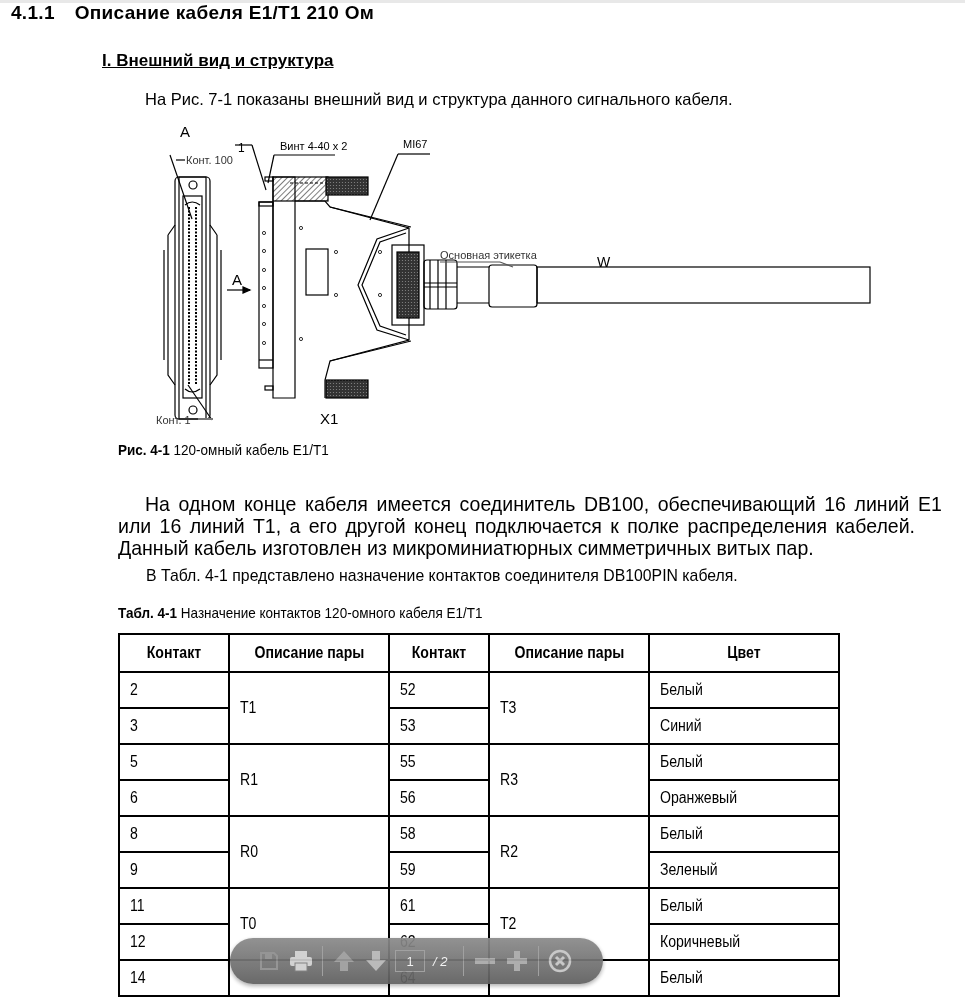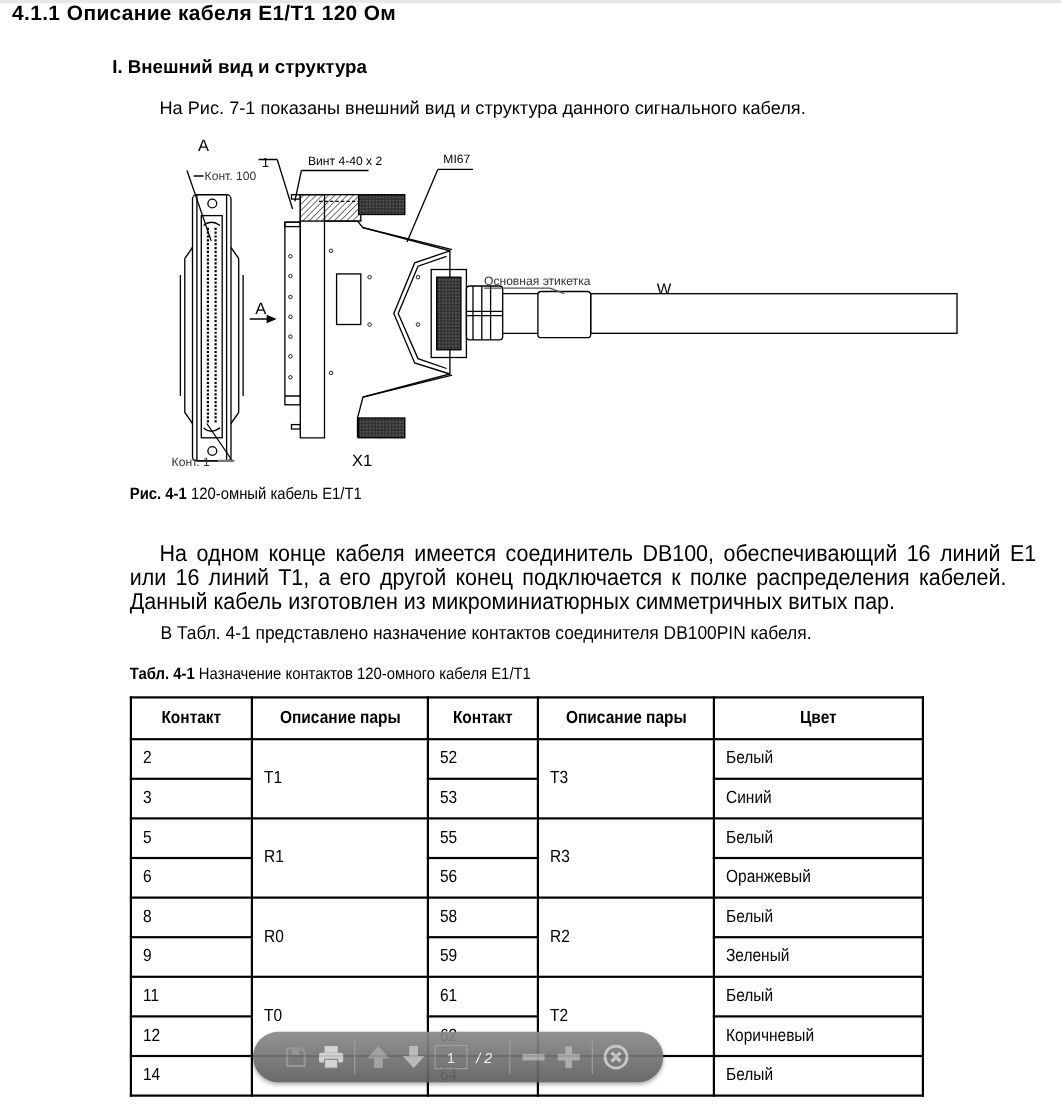--- a/index.html
+++ b/index.html
@@ -3,22 +3,22 @@
 <meta charset="utf-8">
 <style>
   html, body { margin: 0; padding: 0; }
   body {
     width: 965px; height: 1007px; overflow: hidden; position: relative;
     background: #ffffff; color: #000;
     font-family: "Liberation Sans", sans-serif;
   }
   .topshade { position: absolute; left: 0; top: 0; width: 965px; height: 3px; background: #e8e8e8; }
   .h1 { position: absolute; left: 11px; top: 2px; font-size: 19px; font-weight: bold; letter-spacing: 0.3px; white-space: nowrap; }
-  .h1 .num { margin-right: 6px; }
-  .h2 { position: absolute; left: 102px; top: 51px; font-size: 17px; font-weight: bold; white-space: nowrap; }
+  .h1 .num { margin-right: 20px; }
+  .h2 { position: absolute; left: 102px; top: 51px; font-size: 17px; font-weight: bold; white-space: nowrap; text-decoration: underline; }
   .para { position: absolute; font-size: 16.5px; white-space: nowrap; }
   .p1 { left: 145px; top: 90px; }
   .body2 { position: absolute; left: 118px; top: 493px; width: 797px; font-size: 21px; line-height: 22px; }
   .body2 .line { display: block; white-space: nowrap; transform: scaleX(0.93); transform-origin: left top; }
   .body2 .justify { text-align: justify; text-align-last: justify; width: 857px; }
   .body2 .indent { padding-left: 29px; }
   .p3 { position: absolute; left: 146px; top: 566px; font-size: 17px; white-space: nowrap; transform: scaleX(0.93); transform-origin: left top; }
   .caption { position: absolute; left: 118px; top: 441px; font-size: 15px; white-space: nowrap; transform: scaleX(0.9); transform-origin: left top; }
   .caption b { font-weight: bold; }
   .tcaption { position: absolute; left: 118px; top: 604px; font-size: 15px; white-space: nowrap; transform: scaleX(0.9); transform-origin: left top; }
@@ -44,21 +44,21 @@
   .pdfbar .sep { width: 1px; height: 30px; background: #9a9a9a; margin: 0 8px 0 2px; }
   .pdfbar .pagebox { width: 30px; height: 22px; border: 1px solid #9a9a9a; color: #f0f0f0; font-size: 13px; text-align: center; line-height: 22px; margin-right: 8px; box-sizing: border-box; }
   .pdfbar .pagetotal { color: #f4f4f4; font-size: 13px; font-style: italic; margin-right: 14px; white-space: nowrap; }
 </style>
 </head>
 <body>
 
 <div class="topshade"></div>
 
 <div class="h1">
-  <span class="num">4.1.1</span><span>Описание кабеля E1/T1 120 Ом</span>
+  <span class="num">4.1.1</span><span>Описание кабеля E1/T1 210 Ом</span>
 </div>
 
 <div class="h2">I. Внешний вид и структура</div>
 
 <div class="para p1">На Рис. 7-1 показаны внешний вид и структура данного сигнального кабеля.</div>
 
 <div class="figure">
 <svg width="760" height="320" viewBox="0 0 760 320" fill="none" stroke="#000" stroke-width="1.2">
   <defs>
     <pattern id="hatch" width="4" height="4" patternUnits="userSpaceOnUse" patternTransform="rotate(45)">

